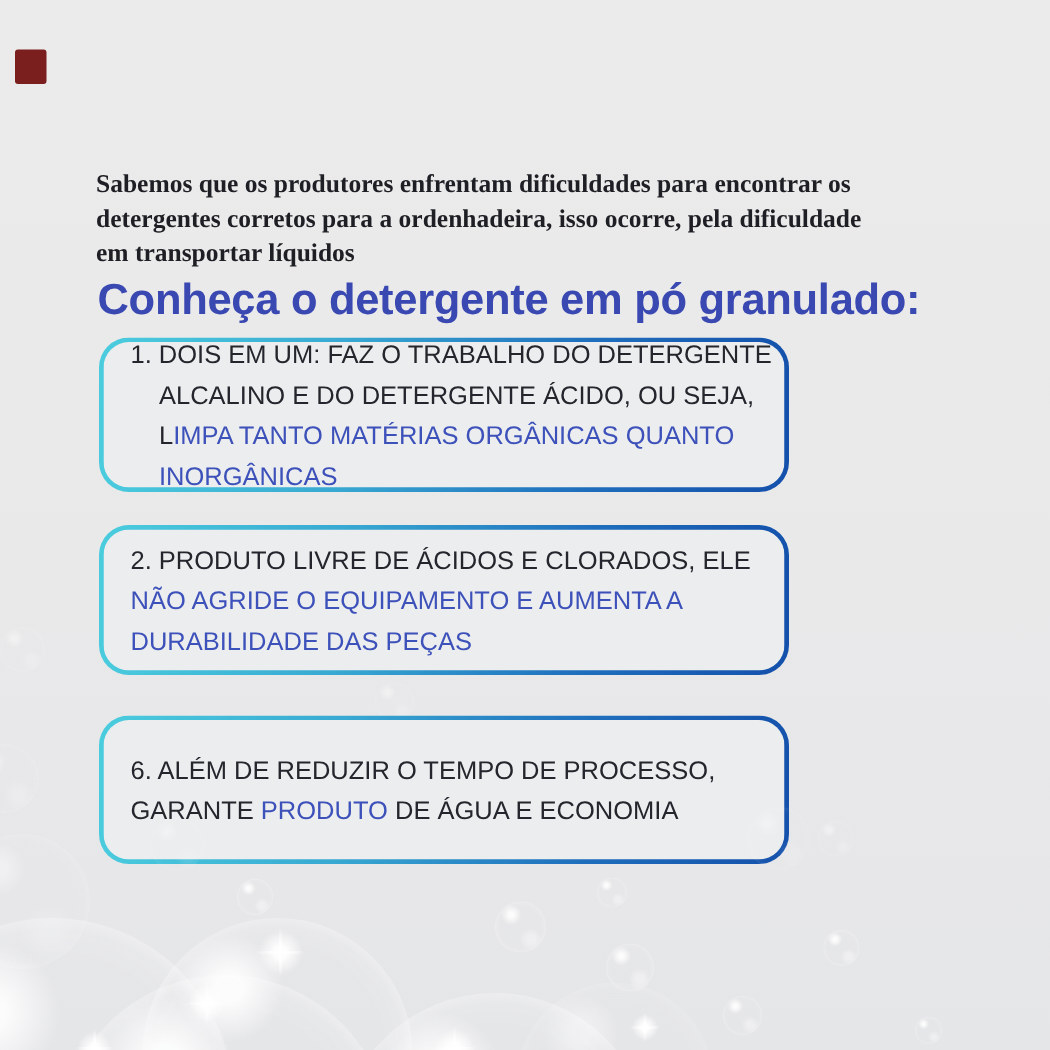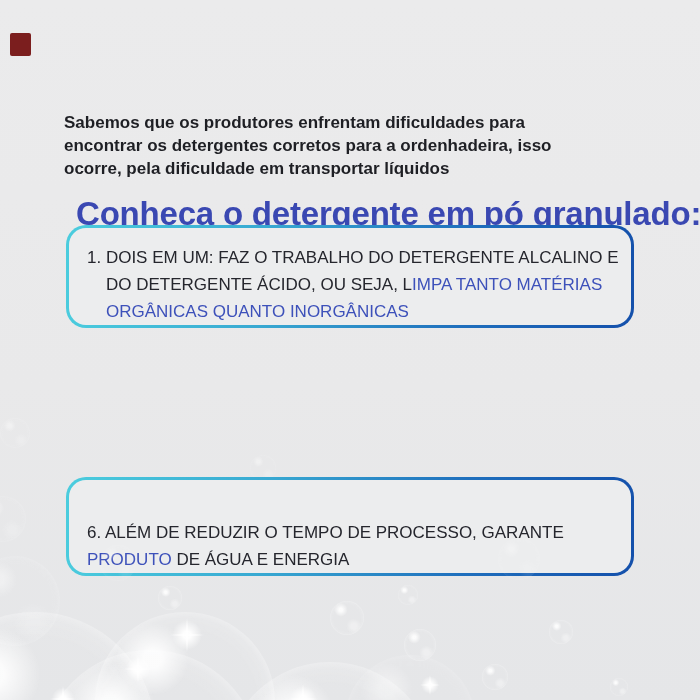--- a/index.html
+++ b/index.html
@@ -10,36 +10,36 @@
   }
 
   .accent-square {
     position:absolute; left:10px; top:33px; width:21px; height:23px;
     background:#7b1e1e; border-radius:2px;
   }
 
   .intro {
     position:absolute; left:64px; top:94px; width:530px;
     font-size:17px; font-weight:bold; line-height:23px;
-    color:#1e1f24; letter-spacing:0;
+    color:#1e1f24; letter-spacing:0;font-family:Liberation Serif, serif;
   }
 
   .heading {
-    position:absolute; left:64px; top:183px; margin:12px;
-    font-size:33px; font-weight:bold; letter-spacing:-0.2px;
+    position:absolute; left:64px; top:183px; margin:1px;
+    font-size:29px; font-weight:bold; letter-spacing:-0.2px;
     color:#3a48b2; white-space:nowrap;
   }
 
   .card {
-    position:absolute; left:66px; width:568px; box-sizing:border-box;
+    position:absolute; left:66px; width:460px; box-sizing:border-box;
     border:3px solid transparent; border-radius:20px;
     background:
       linear-gradient(#ecedee,#ecedee) padding-box,
       linear-gradient(95deg, #4bcdde 0%, #38a9d2 35%, #1f6fbd 70%, #1450ab 100%) border-box;
-    display:flex; align-items:flex-end;
+    display:flex; align-items:center;
     z-index:2;
   }
   .card-1 { top:225px; height:103px; }
   .card-2 { top:350px; height:100px; }
   .card-3 { top:477px; height:99px; }
 
   .card-text {
     margin:0; padding:0 6px 0 18px;
     font-size:17px; line-height:27px; font-weight:500;
     color:#25262d;
@@ -75,23 +75,26 @@
   <div class="accent-square"></div>
 
   <p class="intro">Sabemos que os produtores enfrentam dificuldades para encontrar os detergentes corretos para a ordenhadeira, isso ocorre, pela dificuldade em transportar líquidos</p>
 
   <h1 class="heading">Conheça o detergente em pó granulado:</h1>
 
   <div class="card card-1">
     <p class="card-text"><span>1. DOIS EM UM: FAZ O TRABALHO DO DETERGENTE ALCALINO E DO DETERGENTE ÁCIDO, OU SEJA, L</span><span class="hl">IMPA TANTO MATÉRIAS ORGÂNICAS QUANTO INORGÂNICAS</span><span></span></p>
   </div>
 
+  <div class="card card-2">
+    <p class="card-text"><span>2. PRODUTO LIVRE DE ÁCIDOS E CLORADOS, ELE </span><span class="hl">NÃO AGRIDE O EQUIPAMENTO E AUMENTA A DURABILIDADE DAS PEÇAS</span><span></span></p>
+  </div>
 
   <div class="card card-3">
-    <p class="card-text"><span>6. ALÉM DE REDUZIR O TEMPO DE PROCESSO, GARANTE </span><span class="hl">PRODUTO</span><span> DE ÁGUA E ENERGIA</span></p>
+    <p class="card-text"><span>6. ALÉM DE REDUZIR O TEMPO DE PROCESSO, GARANTE </span><span class="hl">PRODUTO</span><span> DE ÁGUA E ECONOMIA</span></p>
   </div>
 
   <div class="bubble" style="left:-85px; top:612px; width:240px; height:240px;"></div>
   <div class="bubble" style="left:40px;  top:650px; width:220px; height:220px;"></div>
   <div class="bubble" style="left:95px;  top:612px; width:180px; height:180px;"></div>
   <div class="bubble" style="left:225px; top:662px; width:210px; height:210px;"></div>
   <div class="bubble faint" style="left:345px; top:655px; width:130px; height:130px;"></div>
   <div class="bubble faint" style="left:-30px; top:556px; width:90px;  height:90px;"></div>
   <div class="bubble" style="left:330px; top:601px; width:34px; height:34px;"></div>
   <div class="bubble" style="left:158px; top:586px; width:24px; height:24px;"></div>

